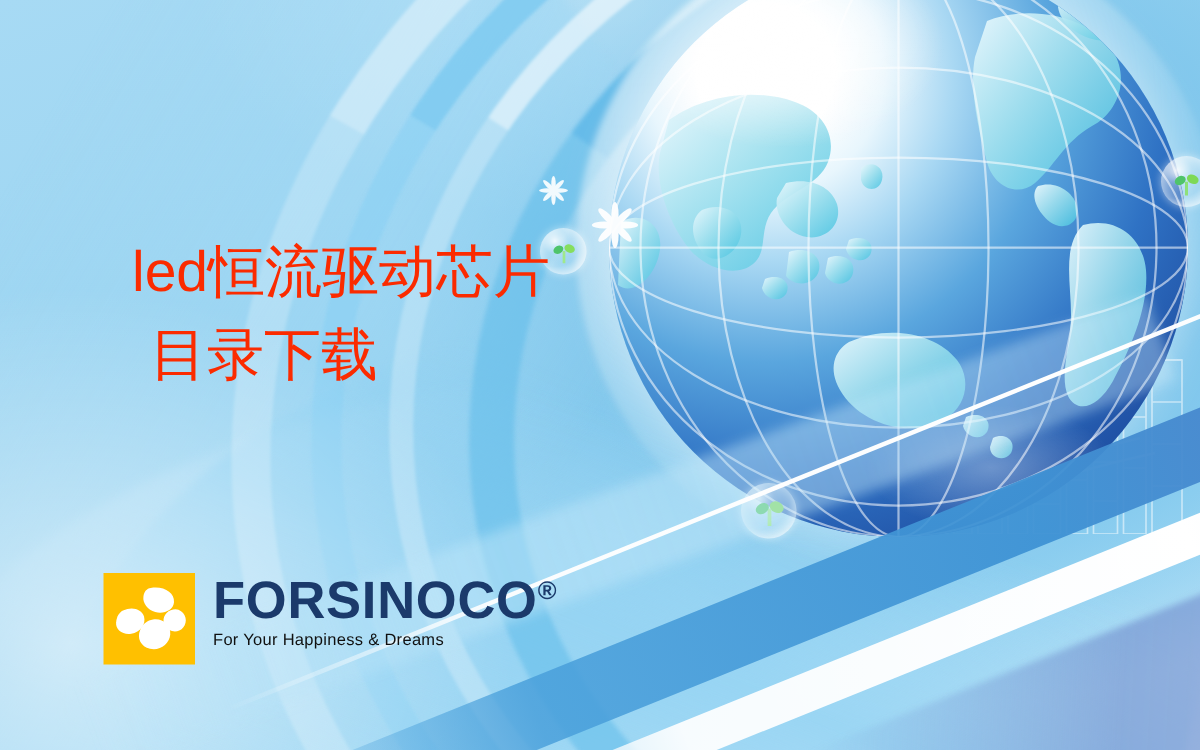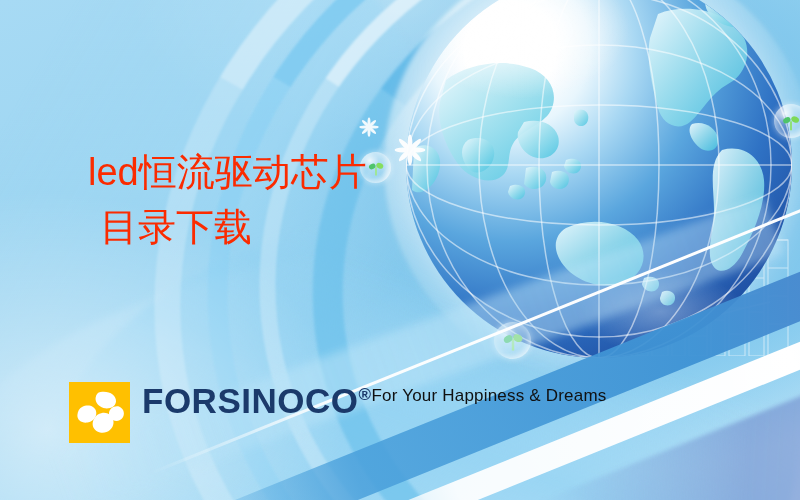--- a/index.html
+++ b/index.html
@@ -220,21 +220,21 @@
     width: 760px; height: 60px;
     background: linear-gradient(90deg, rgba(168,220,246,0) 0%, rgba(186,228,248,0.55) 35%, rgba(210,238,252,0.35) 100%);
     transform: rotate(-20deg);
     filter: blur(4px);
   }
 
   
   .headline {
     position: absolute;
     left: 88px;
-    top: 152px;
+    top: 162px;
     color: #fb2b00;
     line-height: 1.08;
     white-space: nowrap;
   }
   .headline .line1 {
     display: block;
     font-size: 38px;
     letter-spacing: 0px;
   }
   .headline .line2 {
@@ -256,39 +256,39 @@
     width: 61px;
     height: 61px;
     background: #FFC000;
     position: relative;
     flex: 0 0 auto;
   }
   .logo-mark svg { display: block; }
   .logo-text {
     margin-left: 12px;
     display: flex;
-    flex-direction: row;
+    flex-direction: column;
     justify-content: flex-start;
     padding-top: 1px;
   }
   .logo-word {
     font-size: 35px;
     font-weight: bold;
     color: #1b3a6b;
     letter-spacing: 0.5px;
     line-height: 1;
     white-space: nowrap;
   }
   .logo-word .reg {
     font-size: 17px;
     vertical-align: super;
     line-height: 1;
   }
   .logo-tagline {
-    font-size: 17px;
+    font-size: 11px;
     color: #101010;
     letter-spacing: 0.2px;
     margin-top: 3px;
     white-space: nowrap;
   }
 </style>
 </head>
 <body>
 
 <div class="banner">

